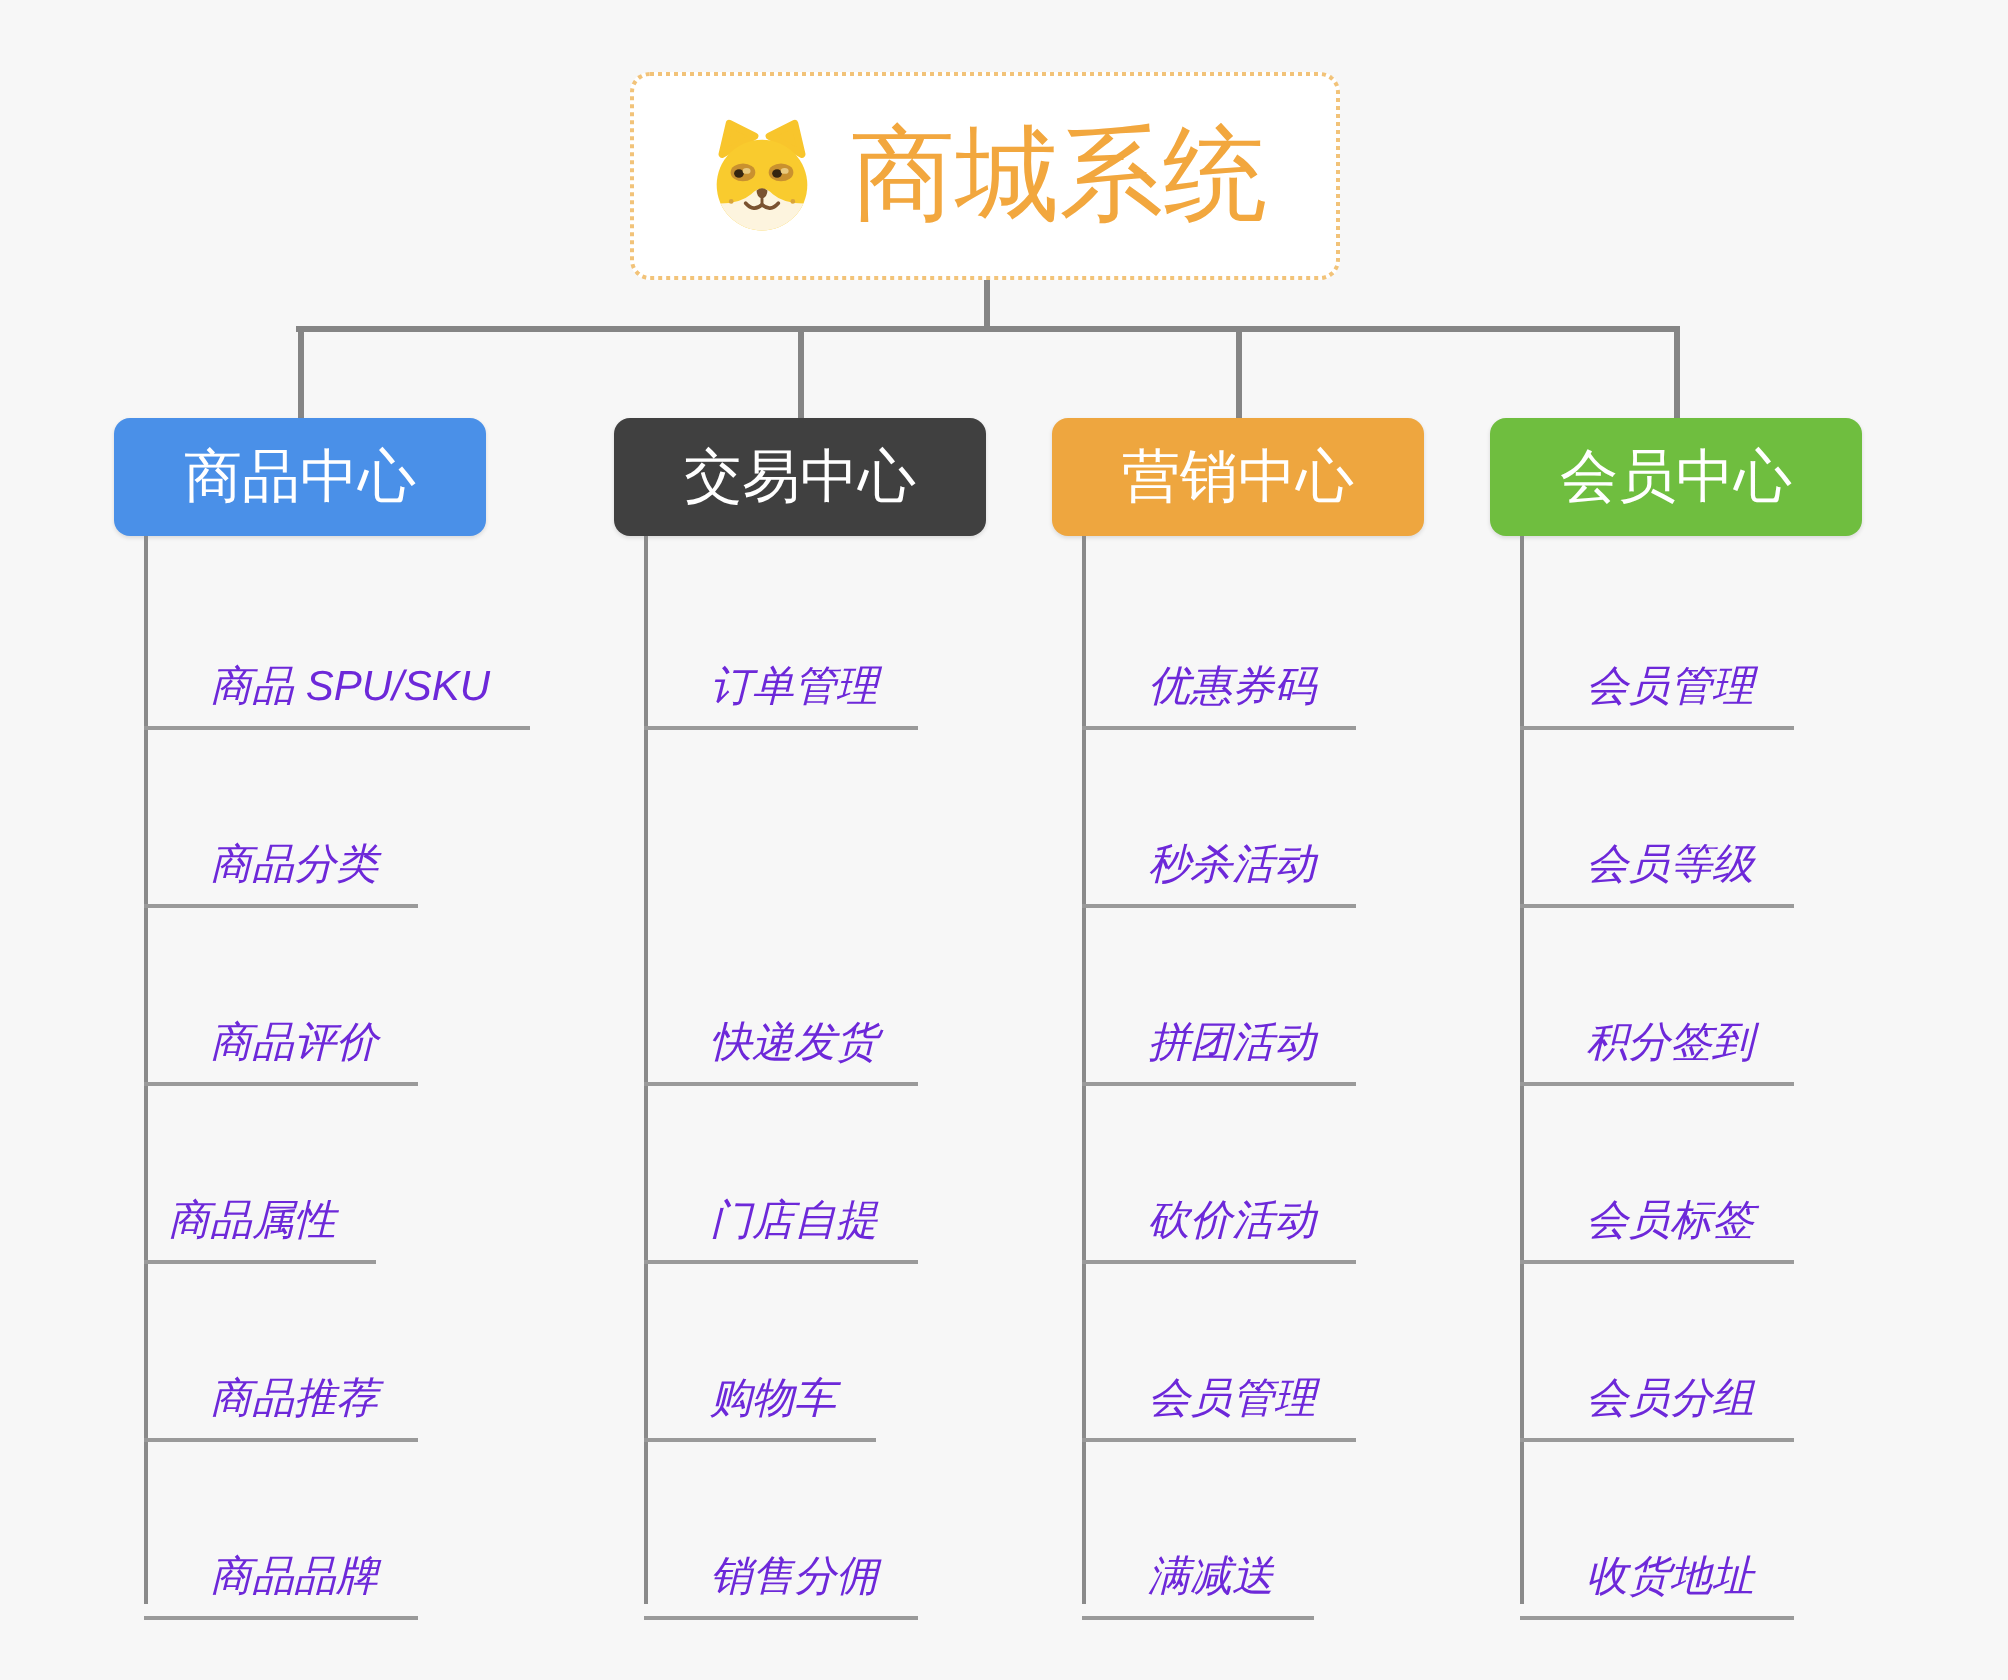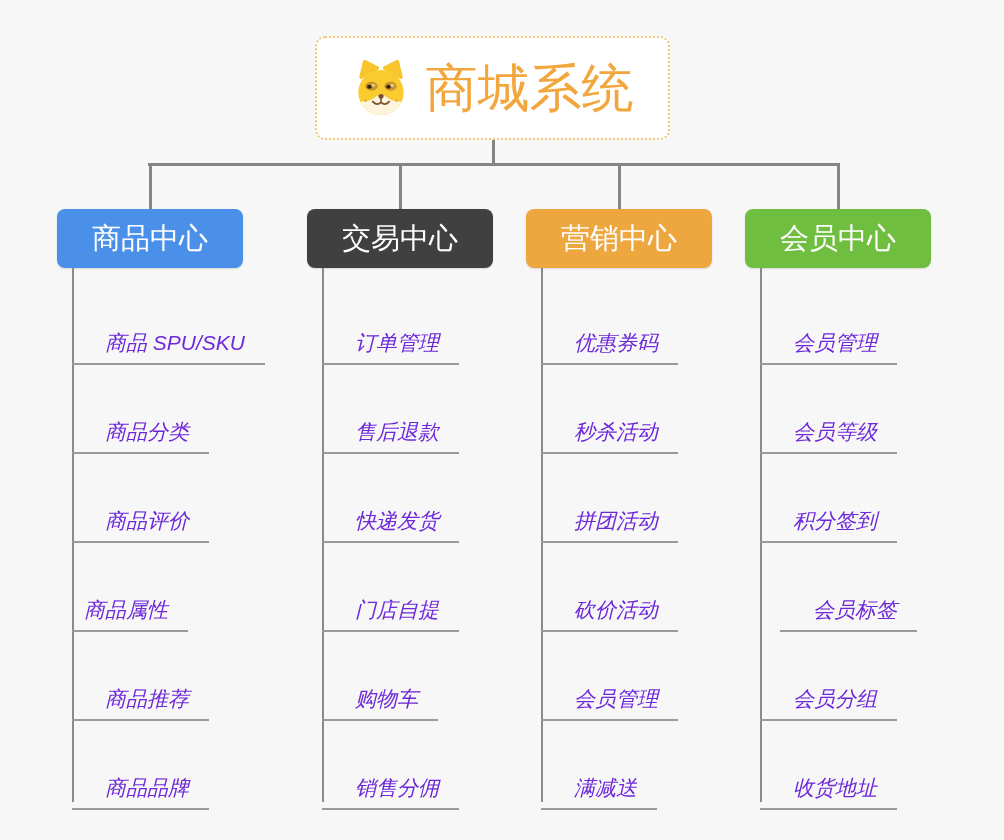--- a/index.html
+++ b/index.html
@@ -111,36 +111,35 @@
     <div class="leaf" style="left: 72px; top: 313px;">商品 SPU/SKU</div>
     <div class="leaf" style="left: 72px; top: 402px;">商品分类</div>
     <div class="leaf" style="left: 72px; top: 491px;">商品评价</div>
     <div class="leaf" style="left: 72px; top: 580px; padding-left: 12px;">商品属性</div>
     <div class="leaf" style="left: 72px; top: 669px;">商品推荐</div>
     <div class="leaf" style="left: 72px; top: 758px;">商品品牌</div>
     <div class="line" style="left: 398.5px; top: 163px; width: 3px; height: 46px;"></div>
     <div class="branch" style="left: 307px; background: #404040;">交易中心</div>
     <div class="line" style="left: 322px; top: 268px; width: 2px; height: 534px; background: rgb(138, 138, 138);"></div>
     <div class="leaf" style="left: 322px; top: 313px;">订单管理</div>
-    <div class="leaf" style="left: 322px; top: 402px;">售后退款</div>
     <div class="leaf" style="left: 322px; top: 491px;">快递发货</div>
     <div class="leaf" style="left: 322px; top: 580px;">门店自提</div>
     <div class="leaf" style="left: 322px; top: 669px;">购物车</div>
     <div class="leaf" style="left: 322px; top: 758px;">销售分佣</div>
     <div class="line" style="left: 617.5px; top: 163px; width: 3px; height: 46px;"></div>
     <div class="branch" style="left: 526px; background: rgb(238, 166, 63);">营销中心</div>
     <div class="line" style="left: 541px; top: 268px; width: 2px; height: 534px; background: rgb(138, 138, 138);"></div>
     <div class="leaf" style="left: 541px; top: 313px;">优惠券码</div>
     <div class="leaf" style="left: 541px; top: 402px;">秒杀活动</div>
     <div class="leaf" style="left: 541px; top: 491px;">拼团活动</div>
     <div class="leaf" style="left: 541px; top: 580px;">砍价活动</div>
     <div class="leaf" style="left: 541px; top: 669px;">会员管理</div>
     <div class="leaf" style="left: 541px; top: 758px;">满减送</div>
     <div class="line" style="left: 836.5px; top: 163px; width: 3px; height: 46px;"></div>
     <div class="branch" style="left: 745px; background: rgb(111, 190, 63); text-align: center;">会员中心</div>
     <div class="line" style="left: 760px; top: 268px; width: 2px; height: 534px; background: rgb(138, 138, 138);"></div>
     <div class="leaf" style="left: 760px; top: 313px;">会员管理</div>
     <div class="leaf" style="left: 760px; top: 402px;">会员等级</div>
     <div class="leaf" style="left: 760px; top: 491px;">积分签到</div>
-    <div class="leaf" style="left: 780px; top: 580px;">会员标签</div>
+    <div class="leaf" style="left: 760px; top: 580px;">会员标签</div>
     <div class="leaf" style="left: 760px; top: 669px;">会员分组</div>
     <div class="leaf" style="left: 760px; top: 758px;">收货地址</div>
   </div>
 
 </body></html>

